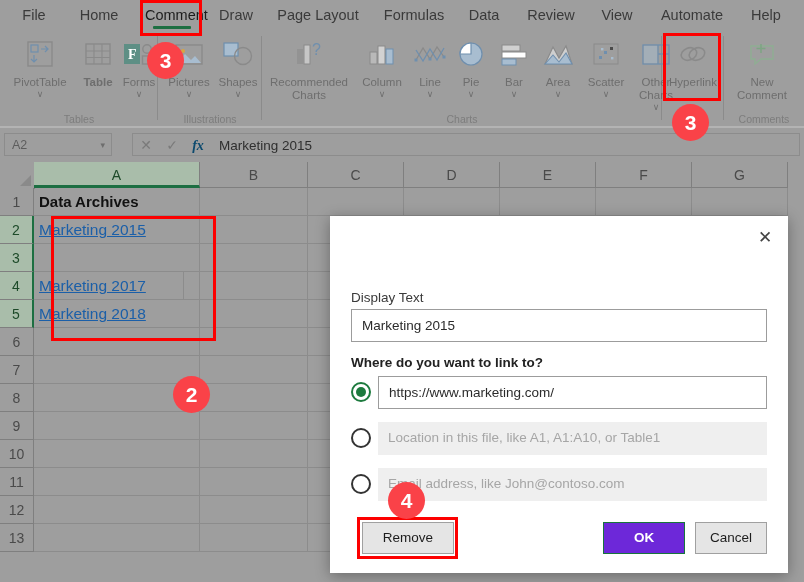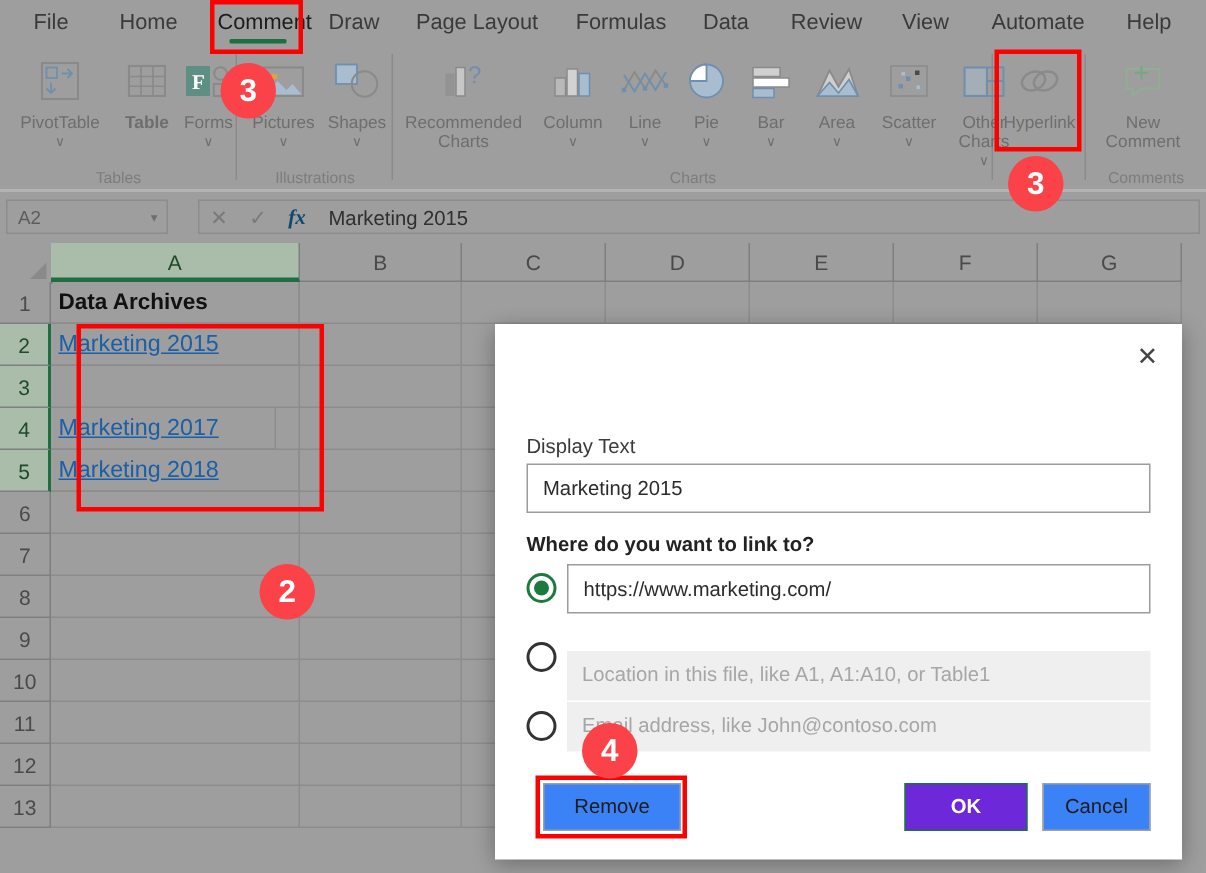--- a/index.html
+++ b/index.html
@@ -70,21 +70,21 @@
              font-size:17px;color:#444;cursor:pointer;}
   .dlg-lab{position:absolute;left:21px;font-size:13.5px;color:#3a3a3a;}
   .dlg-lab.bold{font-weight:bold;color:#222;}
   .dlg-input{position:absolute;box-sizing:border-box;height:33px;line-height:31px;font-size:13.5px;padding-left:10px;
              background:#fff;border:1px solid #9c9c9c;color:#2b2b2b;overflow:hidden;white-space:nowrap;}
   .dlg-input.ghost{background:#efefef;border:none;color:#a6a6a6;}
   .radio{position:absolute;width:20px;height:20px;border-radius:50%;border:2px solid #333;box-sizing:border-box;background:#fff;}
   .radio.on{border-color:#1d7a3e;}
   .radio.on:after{content:"";position:absolute;left:3px;top:3px;width:10px;height:10px;border-radius:50%;background:#1d7a3e;}
   .btn{position:absolute;box-sizing:border-box;height:32px;line-height:30px;text-align:center;font-size:13.5px;
-       border:1px solid #a0a0a0;background:#3b82f6;color:#1d1d1d;}
+       border:1px solid #a0a0a0;background:#e5e5e5;color:#1d1d1d;}
   .btn.primary{background:#6d28d9;border-color:#17753c;color:#fff;font-weight:bold;}
 </style>
 </head>
 <body>
 
 <div id="app">
 
   <div class="tabbar" id="tabbar">
       <div class="tab" style="left: 12px; width: 44px;"><span>File</span></div>
       <div class="tab" style="left: 70px; width: 58px;"><span>Home</span></div>
@@ -423,21 +423,21 @@
 
     <div class="dlg-lab" style="top:74px">Display Text</div>
     <div class="dlg-input" style="left:21px;top:93px;width:416px;">Marketing 2015</div>
 
     <div class="dlg-lab bold" style="top:139px">Where do you want to link to?</div>
 
     <div class="radio on" style="left:21px;top:166px;"></div>
     <div class="dlg-input" style="left:48px;top:160px;width:389px;">https://www.marketing.com/</div>
 
     <div class="radio" style="left:21px;top:212px;"></div>
-    <div class="dlg-input ghost" style="left:48px;top:218px;width:389px;">Location in this file, like A1, A1:A10, or Table1</div>
+    <div class="dlg-input ghost" style="left:48px;top:206px;width:389px;">Location in this file, like A1, A1:A10, or Table1</div>
 
     <div class="radio" style="left:21px;top:258px;"></div>
     <div class="dlg-input ghost" style="left:48px;top:252px;width:389px;">Email address, like John@contoso.com</div>
 
     <div class="btn" style="left:32px;top:306px;width:92px;">Remove</div>
     <div class="btn primary" style="left:273px;top:306px;width:82px;">OK</div>
     <div class="btn" style="left:365px;top:306px;width:72px;">Cancel</div>
   </div>
 
   <div id="annots">

